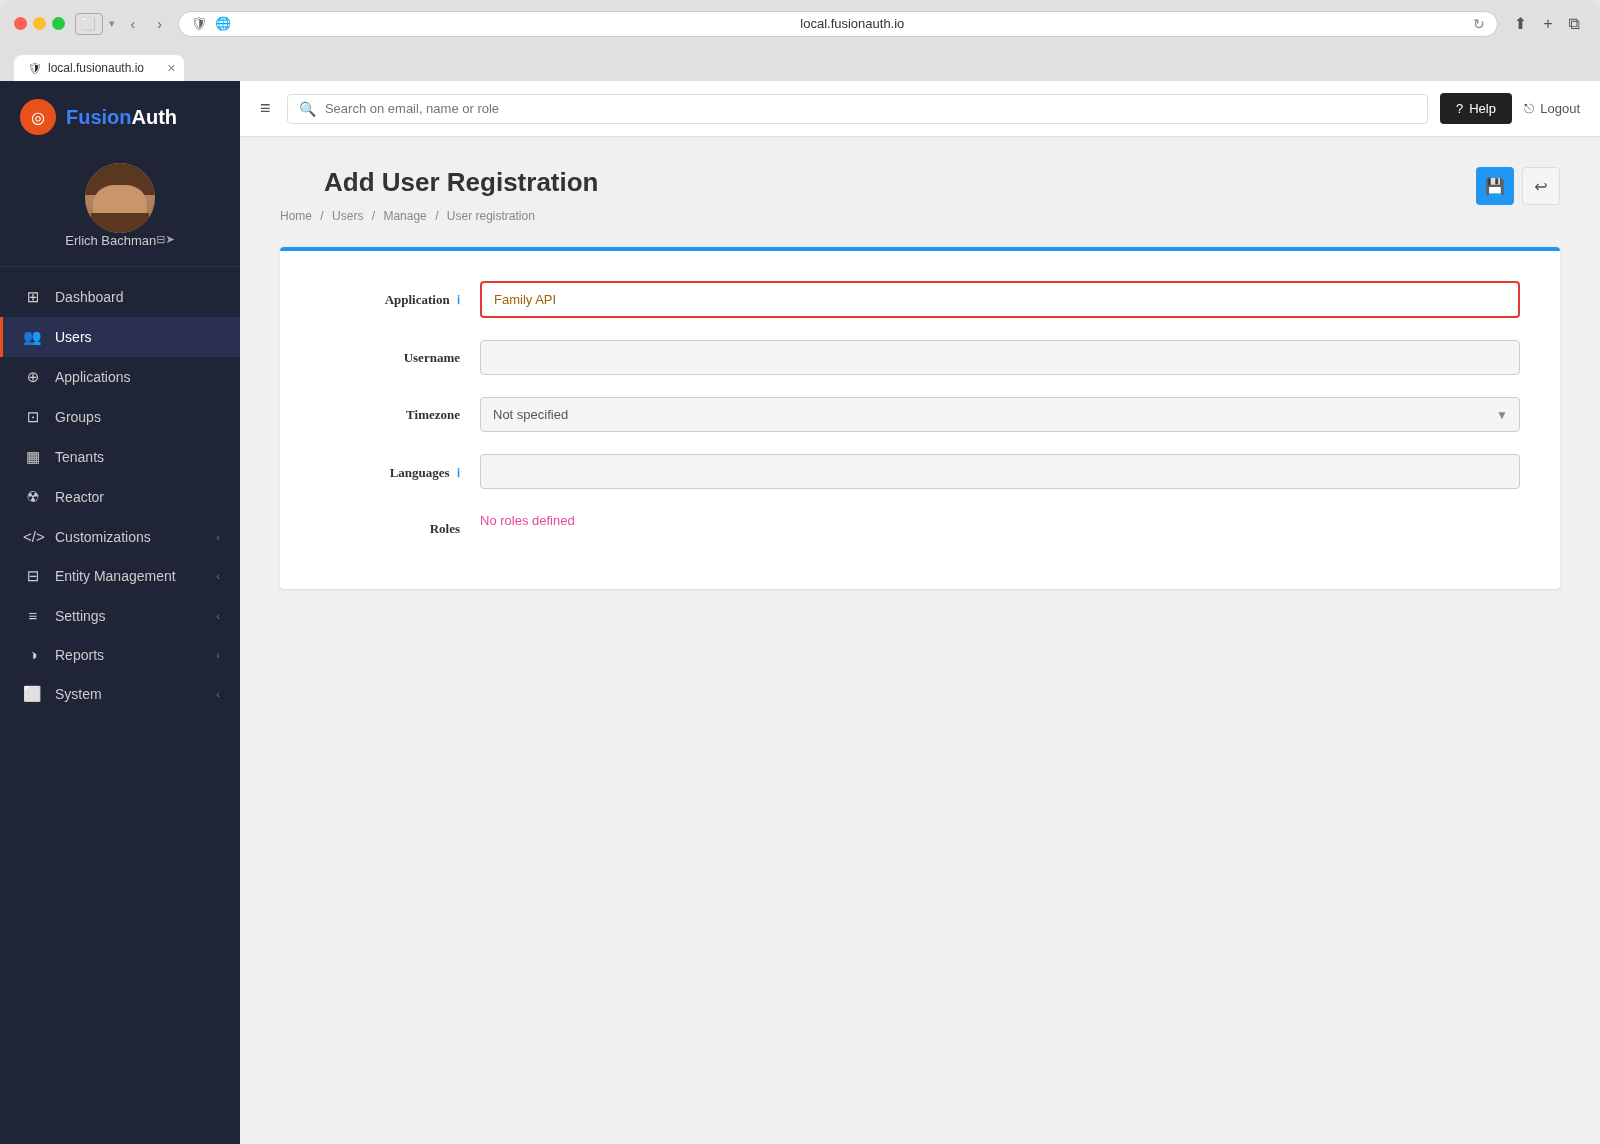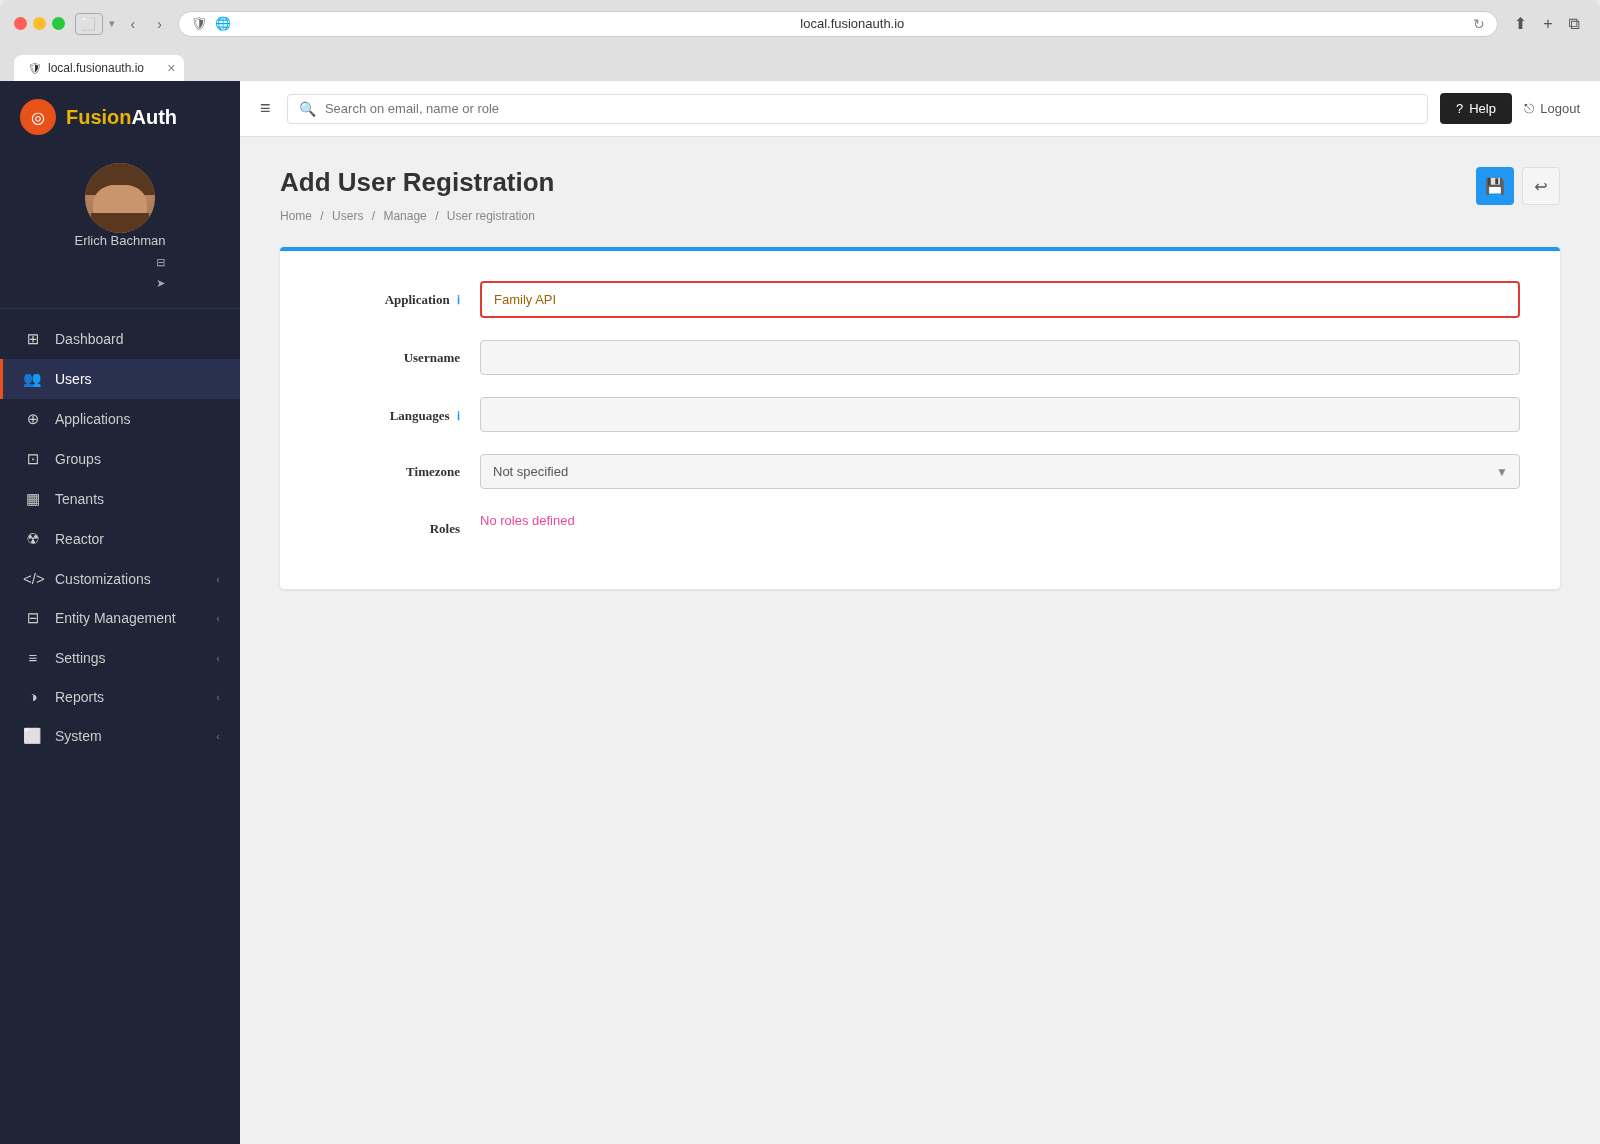--- a/index.html
+++ b/index.html
@@ -94,37 +94,35 @@
       height: 36px;
       background: #e8511a;
       border-radius: 50%;
       display: flex;
       align-items: center;
       justify-content: center;
       font-size: 16px;
       color: white;
     }
     .logo-text { font-size: 20px; font-weight: 600; }
-    .logo-text span { color: #eab308; }
+    .logo-text span { color: #3b82f6; }
     .logo-text strong { color: white; font-weight: 700; }
 
     .user-profile {
       display: flex;
       flex-direction: column;
       align-items: center;
       padding: 10px 20px 18px;
       border-bottom: 1px solid #2d3349;
     }
     .user-name-row {
       display: flex;
-      align-items: flex-end;
-      gap: 8px;
+      align-items: flex-start;
       color: #ccc;
       font-size: 13px;
-      flex-direction: column;
     }
     .user-name-icon { font-size: 11px; color: #aaa; }
 
     .sidebar-nav { flex: 1; padding: 10px 0; }
     .nav-item {
       display: flex;
       align-items: center;
       gap: 12px;
       padding: 11px 20px;
       cursor: pointer;
@@ -214,20 +212,21 @@
       align-items: flex-start;
       justify-content: space-between;
       margin-bottom: 24px;
     }
     .page-title-block {}
     .page-title {
       font-size: 26px;
       font-weight: 600;
       color: #333;
       margin-bottom: 4px;
+      margin-left: 44px;
     }
     .breadcrumb {
       font-size: 12px;
       color: #888;
       margin-top: 11px;
     }
     .breadcrumb a { color: #888; text-decoration: none; }
     .breadcrumb-sep { margin: 0 5px; }
 
     .header-actions { display: flex; gap: 8px; }
@@ -554,46 +553,46 @@
             </div>
 
             <div class="form-row">
               <label class="form-label">Username</label>
               <div class="form-control-wrapper">
                 <input type="text" class="form-input form-input-disabled" disabled="" style="">
               </div>
             </div>
 
             <div class="form-row">
-              <label class="form-label">
-                <span>Languages</span>
-                <span class="form-label-icon">ℹ</span>
-              </label>
-              <div class="form-control-wrapper">
-                <input type="text" class="form-input form-input-disabled" disabled="" style="">
-              </div>
-            </div>
-
-            <div class="form-row">
               <label class="form-label">Timezone</label>
               <div class="form-control-wrapper">
                 <div class="select-wrapper">
                   <select class="form-select">
                     <option value="">Not specified</option>
                     <option value="UTC">UTC</option>
                     <option value="America/New_York">America/New_York</option>
                     <option value="America/Los_Angeles">America/Los_Angeles</option>
                     <option value="Europe/London">Europe/London</option>
                   </select>
                   <span class="select-arrow">▼</span>
                 </div>
               </div>
             </div>
 
             <div class="form-row">
+              <label class="form-label">
+                <span>Languages</span>
+                <span class="form-label-icon">ℹ</span>
+              </label>
+              <div class="form-control-wrapper">
+                <input type="text" class="form-input form-input-disabled" disabled="" style="">
+              </div>
+            </div>
+
+            <div class="form-row">
               <label class="form-label">Roles</label>
               <div class="form-control-wrapper">
                 <span class="roles-text">No roles defined</span>
               </div>
             </div>
 
           </div>
         </div>
 
       </div>

